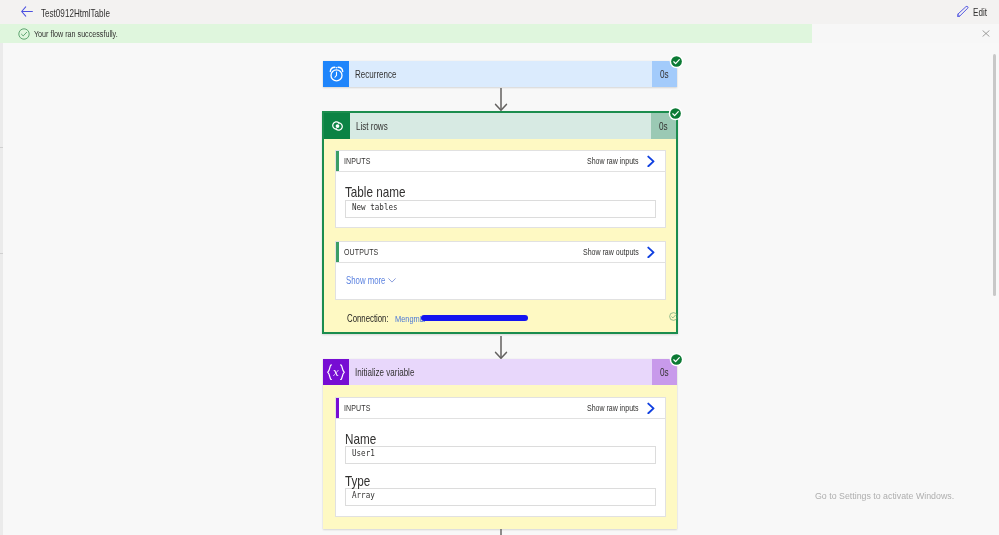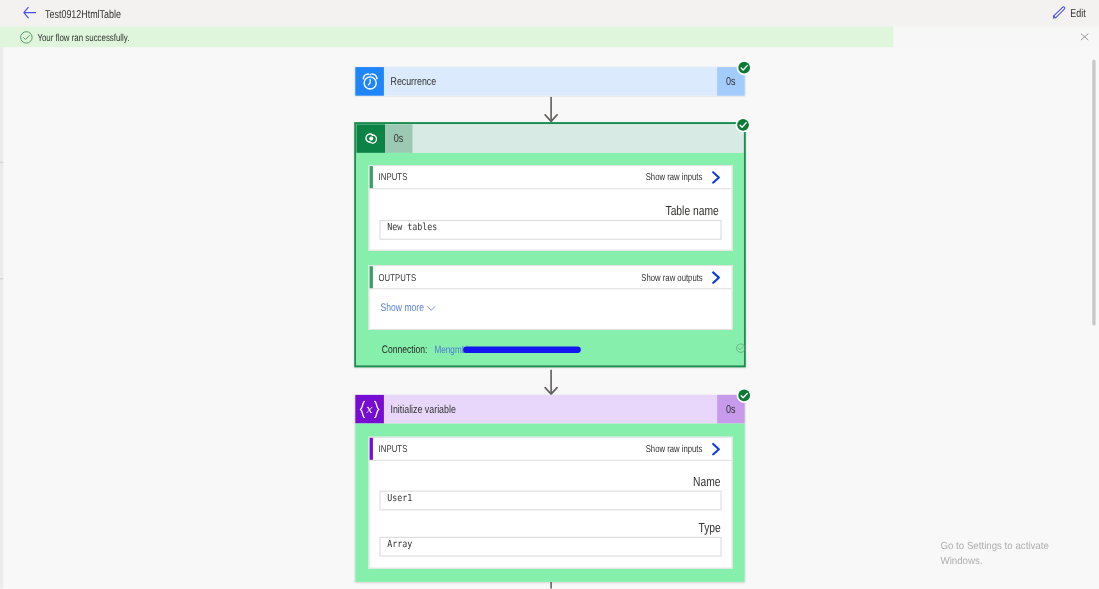--- a/index.html
+++ b/index.html
@@ -18,64 +18,64 @@
   .edit-btn{position:absolute;left:957px;top:6px;display:flex;align-items:center;gap:4px;cursor:pointer;}
   .edit-label{font-size:10.4px;color:#323130;}
 
   
   .banner{position:absolute;left:0;top:24px;width:812px;height:19px;background:#dff6dd;}
   .banner-icon{position:absolute;left:18px;top:3.5px;width:12px;height:12px;}
   .banner-text{position:absolute;left:33.5px;top:5.2px;font-size:9.2px;color:#323130;}
   .banner-close{position:absolute;left:982px;top:5.5px;width:8px;height:7px;cursor:pointer;}
 
   
-  .canvas{position:absolute;left:0;top:43px;width:999px;height:492px;background:#f8f8f8;overflow:hidden;text-align:right;}
+  .canvas{position:absolute;left:0;top:43px;width:999px;height:492px;background:#f8f8f8;overflow:hidden;}
   .leftgutter{position:absolute;left:0;top:0;width:3px;height:492px;background:#ebebeb;}
   .leftgutter .mark{position:absolute;left:0;width:3px;height:1px;background:#d0d0d0;}
 
   
   .vscroll{position:absolute;right:3px;top:11px;width:3px;height:242px;background:#c8c8c8;border-radius:2px;}
 
   
   .card{position:absolute;box-sizing:border-box;}
   .card-header{position:relative;height:26px;display:flex;align-items:stretch;box-sizing:border-box;}
   .card-icon{width:26px;min-width:26px;display:flex;align-items:center;justify-content:center;}
   .card-title{flex:1;display:flex;align-items:center;padding-left:6px;font-size:10.3px;color:#323130;}
   .card-dur{width:25px;display:flex;align-items:center;justify-content:center;font-size:10.5px;color:#323130;}
   .status-dot{position:absolute;right:-7px;top:-7px;width:15px;height:15px;}
 
   
-  .card-body{background:#86efac;box-sizing:border-box;}
+  .card-body{background:#fef9c3;box-sizing:border-box;}
   .section{width:331px;border:1px solid #e1e1e1;background:#fff;box-sizing:border-box;}
   .sec-head{height:21px;display:flex;align-items:center;border-bottom:1px solid #e1e1e1;position:relative;box-sizing:border-box;}
   .sec-bar{position:absolute;left:0;top:0;bottom:0;width:3px;}
   .sec-title{margin-left:8px;font-size:9px;color:#323130;letter-spacing:.15px;}
   .sec-right{margin-left:auto;display:flex;align-items:center;gap:7px;margin-right:9px;cursor:pointer;}
   .sec-right span{font-size:9px;color:#323130;}
   .sec-body{padding:14px 9px 11px 9px;}
-  .field-label{font-size:12px;color:#323130;margin-bottom:2px;line-height:11px;display:block;}
+  .field-label{font-size:15px;color:#323130;margin-bottom:2px;line-height:11px;display:block;}
   .field-box{height:16px;border:1px solid #dcdcdc;background:#fff;display:flex;align-items:center;padding:0 6px;
              font-family:"DejaVu Sans Mono","Liberation Mono",monospace;font-size:8.8px;line-height:11px;
              color:#323130;box-sizing:content-box;}
   .field-box .mono{position:relative;top:-2px;}
   .mono{display:inline-block;transform:scaleX(0.86);transform-origin:left center;white-space:nowrap;}
   .showmore{display:flex;align-items:center;gap:3px;font-size:10px;color:#5b82e0;cursor:pointer;}
 
   .connrow{display:flex;align-items:center;height:14px;position:relative;margin-left:12px;}
   .connlabel{font-size:10px;color:#201f1e;}
   .connval{font-size:9.5px;color:#4a78d6;margin-left:6px;position:relative;}
   .redact{position:absolute;left:26px;top:2.5px;height:6px;width:107px;background:#1414f0;border-radius:3px;}
   .conncheck{position:absolute;left:322px;top:0.5px;width:9px;height:9px;}
 
   
   .connector{position:absolute;width:14px;}
   .watermark{position:absolute;left:815px;top:489px;text-align:left;color:#8c8c8c;}
   .wm1{font-size:13px;line-height:15px;color:#b3b3b3;}
   .wm1 .sc{display:inline-block;transform:scaleX(0.92);transform-origin:left center;}
-  .wm2{font-size:9.4px;line-height:14px;color:#aeaeae;margin-left:40px;}
+  .wm2{font-size:9.4px;line-height:14px;color:#aeaeae;}
   .wm2 .sc{display:inline-block;transform:scaleX(0.94);transform-origin:left center;}
 </style>
 </head>
 <body>
 
 <div class="app">
 
   <div class="topbar">
     <div class="back-btn">
       <svg width="12" height="11" viewBox="0 0 24 22">
@@ -156,20 +156,23 @@
       <div class="card-header" style="background:#d7eae3;height:26px;">
         <div class="card-icon" style="background:#0b8344;width:26px;min-width:26px;">
           <svg width="15" height="14" viewBox="0 0 40 36">
             <g fill="none" stroke="#fff" stroke-width="3.3" stroke-linecap="round">
               <path d="M24.0 10.0 A9.8 9.8 0 1 0 17.6 26.6"></path>
               <path d="M16.0 26.0 A9.8 9.8 0 1 0 22.4 9.4"></path>
             </g>
             <circle cx="20" cy="18" r="5.0" fill="#fff"></circle>
           </svg>
         </div>
+        <div class="card-title">
+            <span class="sq" style="margin-right: -9.02px;">List rows</span>
+          </div>
         <div class="card-dur" style="background:#9bc9b4;">
             <span class="sq" style="margin-right: -2.42px;">0s</span>
           </div>
         <div class="status-dot" style="right:-7px;top:-7.5px;">
           <svg width="15" height="15" viewBox="0 0 30 30">
               <circle cx="15" cy="15" r="13.6" fill="#fff"></circle>
               <circle cx="15" cy="15" r="10.7" fill="#0b7a34"></circle>
               <path d="M9.6 15.6 L13.2 19.2 L20.6 11.3" fill="none" stroke="#fff" stroke-width="2.5" stroke-linecap="round" stroke-linejoin="round"></path>
             </svg>
         </div>

